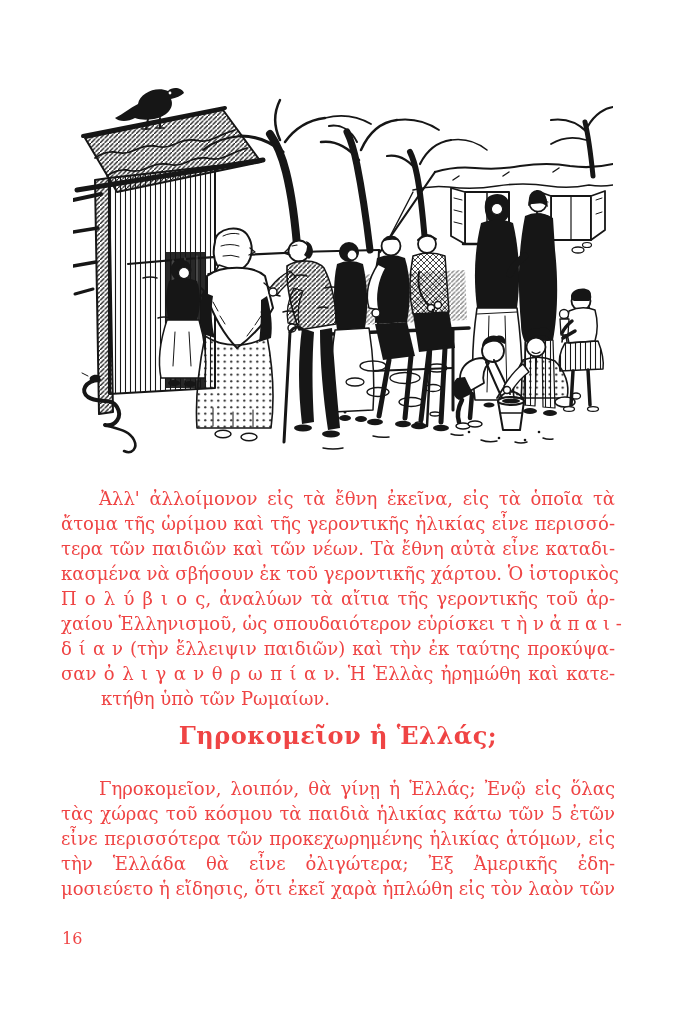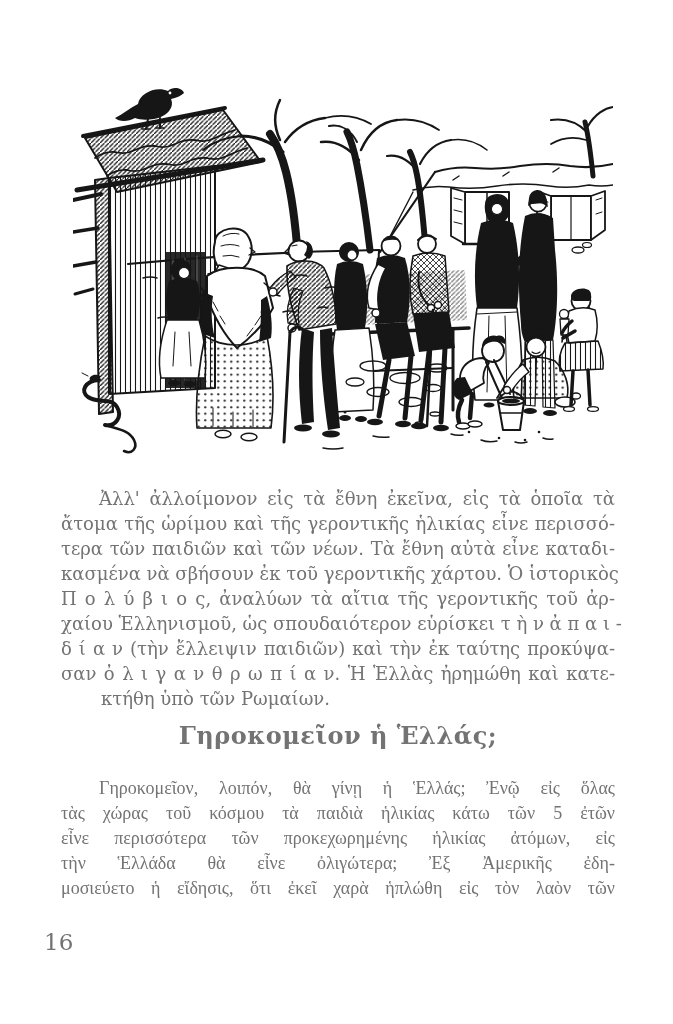--- a/index.html
+++ b/index.html
@@ -1,29 +1,29 @@
 <!DOCTYPE html>
 <html><head>
 <meta charset="utf-8">
 <style>
   html,body{margin:0;padding:0;background:#ffffff;}
   .page{position:relative;width:673px;height:1024px;background:#fff;overflow:hidden;
-        font-family:"DejaVu Serif","DejaVu Sans",serif;color:#737373;}
+        font-family:"DejaVu Serif","DejaVu Sans",serif;color:#ef4444;}
   .illus{position:absolute;left:73px;top:80px;width:540px;height:386px;margin:0;}
   .illus svg{display:block;width:100%;height:100%;}
   .para{position:absolute;left:61px;width:554px;}
   .p1{top:486px;}
-  .p2{top:776px;font-family:Liberation Serif, serif;}
+  .p2{top:776px;}
   .tline{font-size:18px;line-height:25px;height:25px;white-space:nowrap;
          text-align:justify;text-align-last:justify;}
   .tline.first{text-indent:38px;}
   .tline.end{text-align-last:left;margin-left:40px;}
   .heading{position:absolute;top:721px;left:61px;width:554px;margin:0;text-align:center;
            font-size:24px;font-weight:bold;letter-spacing:.5px;}
-  .pnum{position:absolute;left:44px;top:929px;font-size:23px;}
+  .pnum{position:absolute;left:62px;top:929px;font-size:16px;}
 </style>
 </head>
 <body>
 
 <div class="page">
 
   <figure class="illus" aria-label="Ink drawing of a village: a crow on a tiled shed roof, bare winter trees behind a stone wall, elderly villagers seated and talking (an old man leaning on a cane speaks with an old woman in a shawl), an elderly couple by a cottage with shuttered windows, three children playing with a bucket, and a snake in the foreground">
     <svg viewBox="0 0 540 386" xmlns="http://www.w3.org/2000/svg" stroke-linecap="round" stroke-linejoin="round">
       <defs>
         <pattern id="pv" width="5" height="6" patternUnits="userSpaceOnUse">

